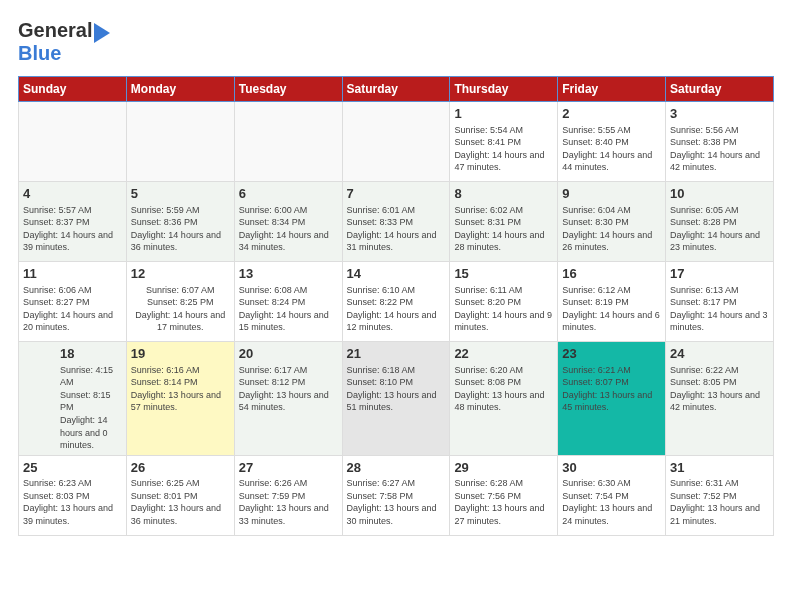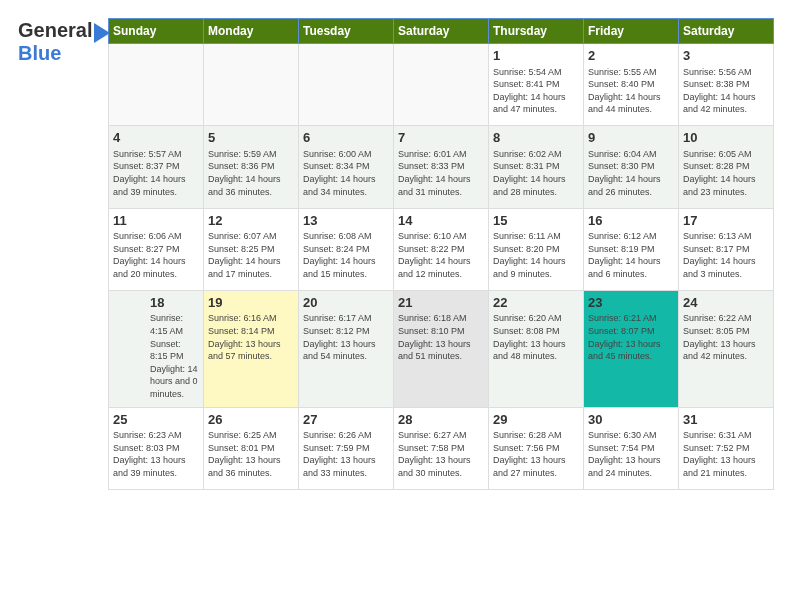--- a/index.html
+++ b/index.html
@@ -8,21 +8,21 @@
       background: #fff;
       width: 792px;
       height: 612px;
       overflow: hidden;
     }
     .page {
       width: 792px;
       height: 500px;
       padding: 18px 18px 10px 18px;
       display: flex;
-      flex-direction: row;
+      flex-direction: column;
     }
     .header {
       display: flex;
       justify-content: space-between;
       align-items: flex-start;
       margin-bottom: 10px;
     }
     .logo-wrapper {
       position: relative;
       width: 90px;
@@ -43,21 +43,21 @@
       margin-top: 2px;
     }
     .calendar {
       flex: 1;
       border: 1px solid #ccc;
       border-collapse: collapse;
       width: 100%;
       table-layout: fixed;
     }
     .calendar th {
-      background-color: #4d7c0f;
+      background-color: #b91c1c;
       color: #fff;
       font-size: 12px;
       font-weight: bold;
       padding: 5px 4px;
       text-align: left;
       border: 1px solid #5a8fd5;
     }
     .calendar td {
       vertical-align: top;
       padding: 3px 4px;
@@ -192,21 +192,21 @@
         </tr>
         <tr>
           <td>
             <span class="day-num">11</span>
             <div class="day-info" style="white-space: pre-line;">Sunrise: 6:06 AM
 Sunset: 8:27 PM
 Daylight: 14 hours and 20 minutes.</div>
           </td>
           <td>
             <span class="day-num">12</span>
-            <div class="day-info" style="white-space: pre-line;">Sunrise: 6:07 AM
+            <div class="day-info" style="white-space: pre-line; text-align: center;">Sunrise: 6:07 AM
 Sunset: 8:25 PM
 Daylight: 14 hours and 17 minutes.</div>
           </td>
           <td>
             <span class="day-num">13</span>
             <div class="day-info" style="white-space: pre-line;">Sunrise: 6:08 AM
 Sunset: 8:24 PM
 Daylight: 14 hours and 15 minutes.</div>
           </td>
           <td>

